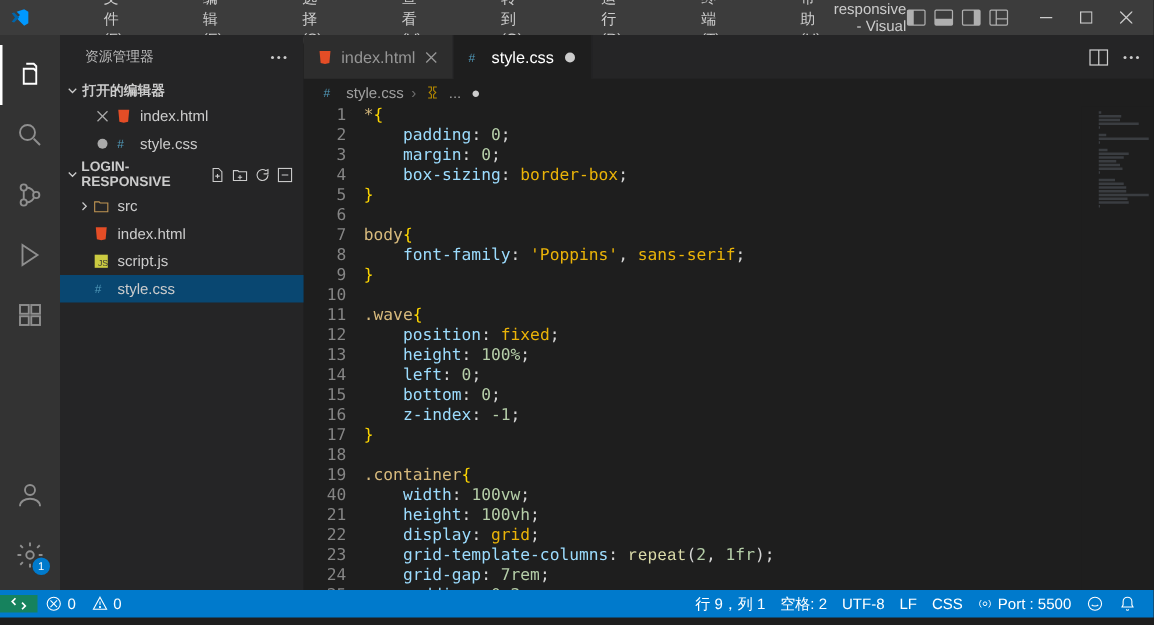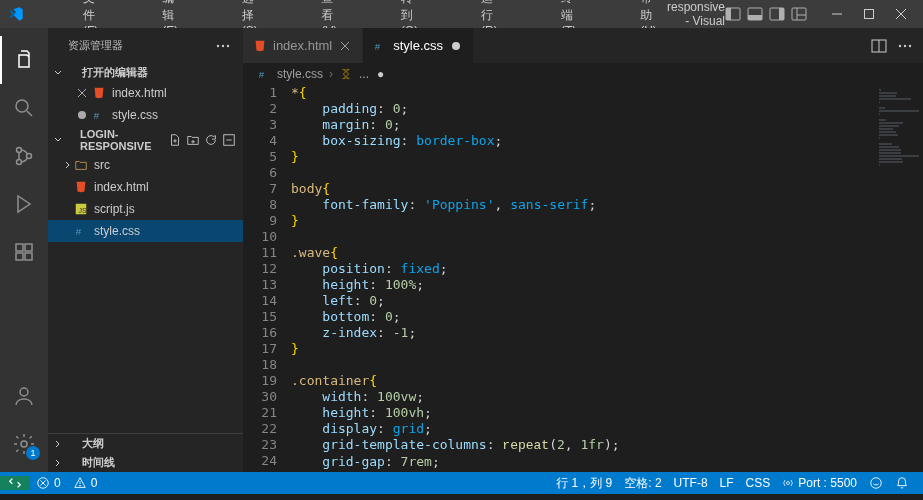--- a/index.html
+++ b/index.html
@@ -17,21 +17,21 @@
 .activitybar { width: 48px; background: #333333; display: flex; flex-direction: column; align-items: center; padding-top: 8px; }
 .activity-icon { width: 48px; height: 48px; display: flex; align-items: center; justify-content: center; position: relative; }
 .activity-icon.active { border-left: 2px solid #fff; }
 .activity-icon svg { opacity: 0.6; }
 .activity-icon.active svg { opacity: 1; }
 .activity-bottom { margin-top: auto; margin-bottom: 4px; }
 .badge { position: absolute; bottom: 8px; right: 8px; background: #007acc; color: #fff; border-radius: 8px; font-size: 9px; min-width: 14px; height: 14px; display: flex; align-items: center; justify-content: center; }
 .sidebar { width: 195px; background: #252526; display: flex; flex-direction: column; }
 .sidebar-header { height: 35px; display: flex; align-items: center; justify-content: space-between; padding: 0 12px 0 20px; font-size: 11px; color: #bbbbbb; }
 .sidebar-actions { width: 16px; display: flex; }
-.section-head { display: flex; align-items: center; padding: 2px 4px; font-size: 11px; font-weight: 600; cursor: pointer; gap: 16px; }
+.section-head { display: flex; align-items: center; padding: 2px 4px; font-size: 11px; font-weight: 600; cursor: pointer; }
 .section-head .chev { width: 14px; display: inline-flex; }
 .section-actions { margin-left: auto; display: flex; gap: 4px; padding-right: 4px; }
 .tree-item { display: flex; align-items: center; height: 22px; padding-left: 14px; cursor: pointer; }
 .tree-item.nest1 { padding-left: 28px; }
 .tree-item.selected { background: #094771; }
 .tree-item .ficon { width: 16px; margin-right: 4px; display: inline-flex; }
 .tree-item .close-x { width: 14px; margin-right: 2px; opacity: 0.8; display: inline-flex; }
 .editor { flex: 1; display: flex; flex-direction: column; background: #1e1e1e; position: relative; }
 .tabs { height: 35px; background: #252526; display: flex; align-items: stretch; }
 .tab { display: flex; align-items: center; padding: 0 10px; gap: 6px; background: #2d2d2d; border-right: 1px solid #252526; cursor: pointer; font-size: 13px; color: #969696; }
@@ -39,21 +39,21 @@
 .tab .dot { width: 8px; height: 8px; border-radius: 50%; background: #cccccc; }
 .tab .tx { width: 14px; display: inline-flex; justify-content: center; }
 .tabs-right { margin-left: auto; display: flex; align-items: center; gap: 10px; padding-right: 10px; }
 .breadcrumb { height: 22px; display: flex; align-items: center; padding-left: 14px; gap: 6px; font-size: 12px; color: #a0a0a0; }
 .code-area { flex: 1; display: flex; overflow: hidden; position: relative; }
 .gutter { width: 48px; text-align: right; padding-right: 14px; color: #858585; font-family: Consolas, monospace; font-size: 13px; line-height: 16px; padding-top: 0; }
 .code { flex: 1; font-family: Consolas, monospace; font-size: 13px; line-height: 16px; white-space: pre; color: #d4d4d4; }
 .tok-sel { color: #d7ba7d; }
 .tok-brace { color: #ffd700; }
 .tok-prop { color: #9cdcfe; }
-.tok-val { color: #0ea5e9; margin-top: 46px; }
+.tok-val { color: #eab308; margin-top: 46px; }
 .tok-num { color: #b5cea8; }
 .tok-func { color: #dcdcaa; font-family: Liberation Mono, monospace; }
 .minimap { width: 58px; background: #1e1e1e; position: relative; }
 .minimap-blob { position: absolute; right: 4px; top: 4px; width: 40px; }
 .mm-line { height: 2px; margin-bottom: 1px; background: #3a3d41; }
 .statusbar { height: 22px; background: #007acc; display: flex; align-items: center; color: #fff; font-size: 12px; padding: 0 8px; }
 .sb-item { padding: 0 6px; display: flex; align-items: center; gap: 4px; cursor: pointer; }
 .sb-right { margin-left: auto; display: flex; }
 .outline-sections { border-top: 1px solid #3c3c3c; }
 svg { display: block; }
@@ -298,38 +298,20 @@
           <span style="width:12px;display:inline-block"></span>
           <span class="ficon">
             <svg width="14" height="14" viewBox="0 0 16 16">
               <text x="2" y="12" font-size="11" fill="#519aba">#</text>
             </svg>
           </span>
           <span>style.css</span>
         </div>
       </div>
     <div style="flex:1"></div>
-    <div class="outline-sections">
-      <div class="section-head">
-        <span class="chev">
-            <svg width="12" height="12" viewBox="0 0 12 12">
-              <path d="M4 3l3 3-3 3" fill="none" stroke="#ccc"></path>
-            </svg>
-          </span>
-        <span>大纲</span>
-      </div>
-      <div class="section-head">
-        <span class="chev">
-            <svg width="12" height="12" viewBox="0 0 12 12">
-              <path d="M4 3l3 3-3 3" fill="none" stroke="#ccc"></path>
-            </svg>
-          </span>
-        <span>时间线</span>
-      </div>
-    </div>
   </div>
 
   <div class="editor">
     <div class="tabs">
       <div id="tab-list" style="display:flex">
           <div class="tab">
             <span>
               <svg width="14" height="14" viewBox="0 0 16 16">
                 <path d="M3 2l1 11 4 1 4-1 1-11z" fill="#e44d26"></path>
               </svg>
@@ -400,21 +382,21 @@
           <div>10</div>
           <div>11</div>
           <div>12</div>
           <div>13</div>
           <div>14</div>
           <div>15</div>
           <div>16</div>
           <div>17</div>
           <div>18</div>
           <div>19</div>
-          <div>30</div>
+          <div>40</div>
           <div>21</div>
           <div>22</div>
           <div>23</div>
           <div>24</div>
           <div>25</div>
         </div>
       <div class="code" id="code"><div><span class="tok-sel">*</span><span class="tok-brace">{</span></div><div>    <span class="tok-prop">padding</span>: <span class="tok-num">0</span>;</div><div>    <span class="tok-prop">margin</span>: <span class="tok-num">0</span>;</div><div>    <span class="tok-prop">box-sizing</span>: <span class="tok-val">border-box</span>;</div><div><span class="tok-brace">}</span></div><div> </div><div><span class="tok-sel">body</span><span class="tok-brace">{</span></div><div>    <span class="tok-prop">font-family</span>: <span class="tok-val">'Poppins'</span>, <span class="tok-val">sans-serif</span>;</div><div><span class="tok-brace">}</span></div><div> </div><div><span class="tok-sel">.wave</span><span class="tok-brace">{</span></div><div>    <span class="tok-prop">position</span>: <span class="tok-val">fixed</span>;</div><div>    <span class="tok-prop">height</span>: <span class="tok-num">100%</span>;</div><div>    <span class="tok-prop">left</span>: <span class="tok-num">0</span>;</div><div>    <span class="tok-prop">bottom</span>: <span class="tok-num">0</span>;</div><div>    <span class="tok-prop">z-index</span>: <span class="tok-num">-1</span>;</div><div><span class="tok-brace">}</span></div><div> </div><div><span class="tok-sel">.container</span><span class="tok-brace">{</span></div><div>    <span class="tok-prop">width</span>: <span class="tok-num">100vw</span>;</div><div>    <span class="tok-prop">height</span>: <span class="tok-num">100vh</span>;</div><div>    <span class="tok-prop">display</span>: <span class="tok-val">grid</span>;</div><div>    <span class="tok-prop">grid-template-columns</span>: <span class="tok-func">repeat</span>(<span class="tok-num">2</span>, <span class="tok-num">1fr</span>);</div><div>    <span class="tok-prop">grid-gap</span>: <span class="tok-num">7rem</span>;</div><div>    <span class="tok-prop">padding</span>: <span class="tok-num">0</span> <span class="tok-num">2rem</span>;</div></div>
       <div class="minimap">
         <div class="minimap-blob" id="minimap">
             <div class="mm-line" style="width: 2.4px;"></div>
@@ -465,21 +447,21 @@
     </span>
   <span class="sb-item">
       <svg width="14" height="14" viewBox="0 0 16 16" fill="none" stroke="#fff">
         <path d="M8 2l6 11H2z"></path>
         <line x1="8" y1="6" x2="8" y2="9"></line>
         <circle cx="8" cy="11" r="0.5" fill="#fff"></circle>
       </svg>
       <span>0</span>
     </span>
   <div class="sb-right">
-    <span class="sb-item">行 1，列 9</span>
+    <span class="sb-item">行 9，列 1</span>
     <span class="sb-item">空格: 2</span>
     <span class="sb-item">UTF-8</span>
     <span class="sb-item">LF</span>
     <span class="sb-item">CSS</span>
     <span class="sb-item">
         <svg width="12" height="12" viewBox="0 0 16 16" fill="none" stroke="#fff">
           <circle cx="8" cy="8" r="2"></circle>
           <path d="M4 4a6 6 0 0 0 0 8M12 4a6 6 0 0 1 0 8"></path>
         </svg>
         <span>Port : 5500</span>

